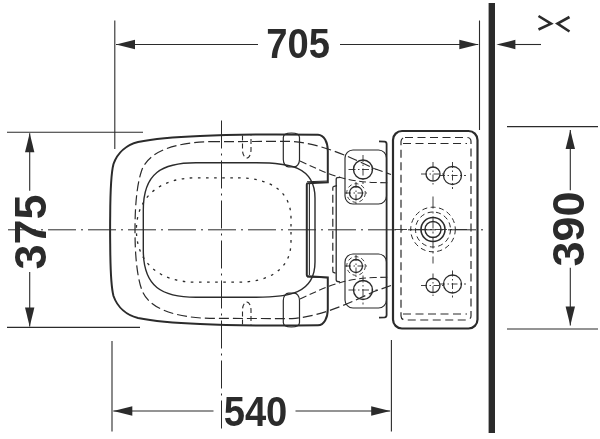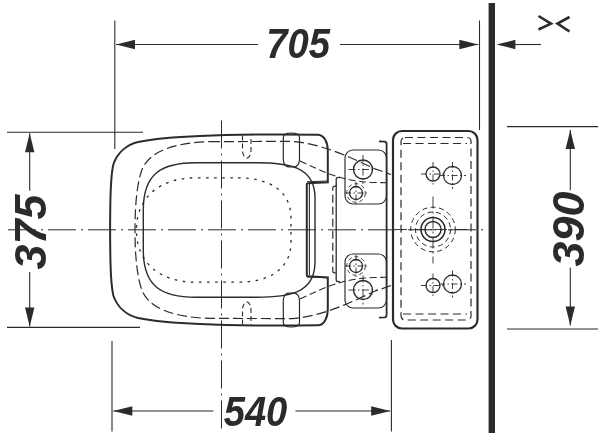--- a/index.html
+++ b/index.html
@@ -1,16 +1,16 @@
 <!DOCTYPE html>
 <html><head>
 <meta charset="utf-8">
 <style>
   html,body{margin:0;padding:0;background:#ffffff;}
-  #stage{position:relative;width:600px;height:439px;background:#ffffff;overflow:hidden;font-style:italic;}
+  #stage{position:relative;width:600px;height:439px;background:#ffffff;overflow:hidden;}
   svg{display:block;}
   text{font-family:"Liberation Sans",sans-serif;font-weight:bold;fill:#2b2b2b;}
 </style>
 </head>
 <body>
 
 <div id="stage">
 <svg width="600" height="439" viewBox="0 0 600 439" fill="none" stroke-linecap="butt">
 
   <rect x="488.6" y="3" width="6.4" height="430" fill="#2b2b2b" stroke="none"></rect>

